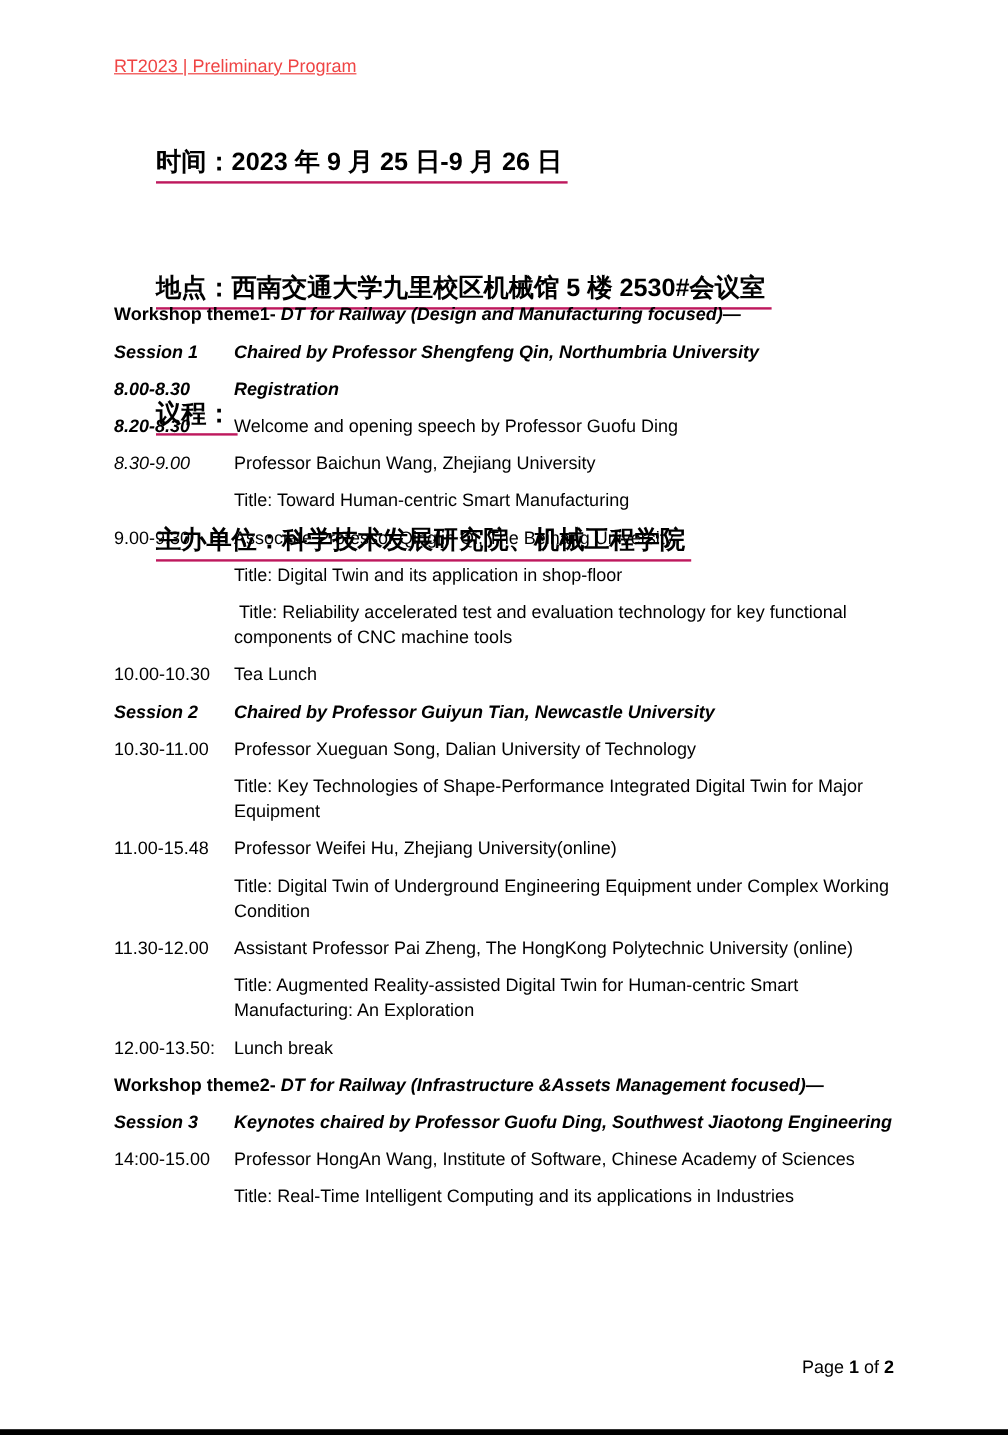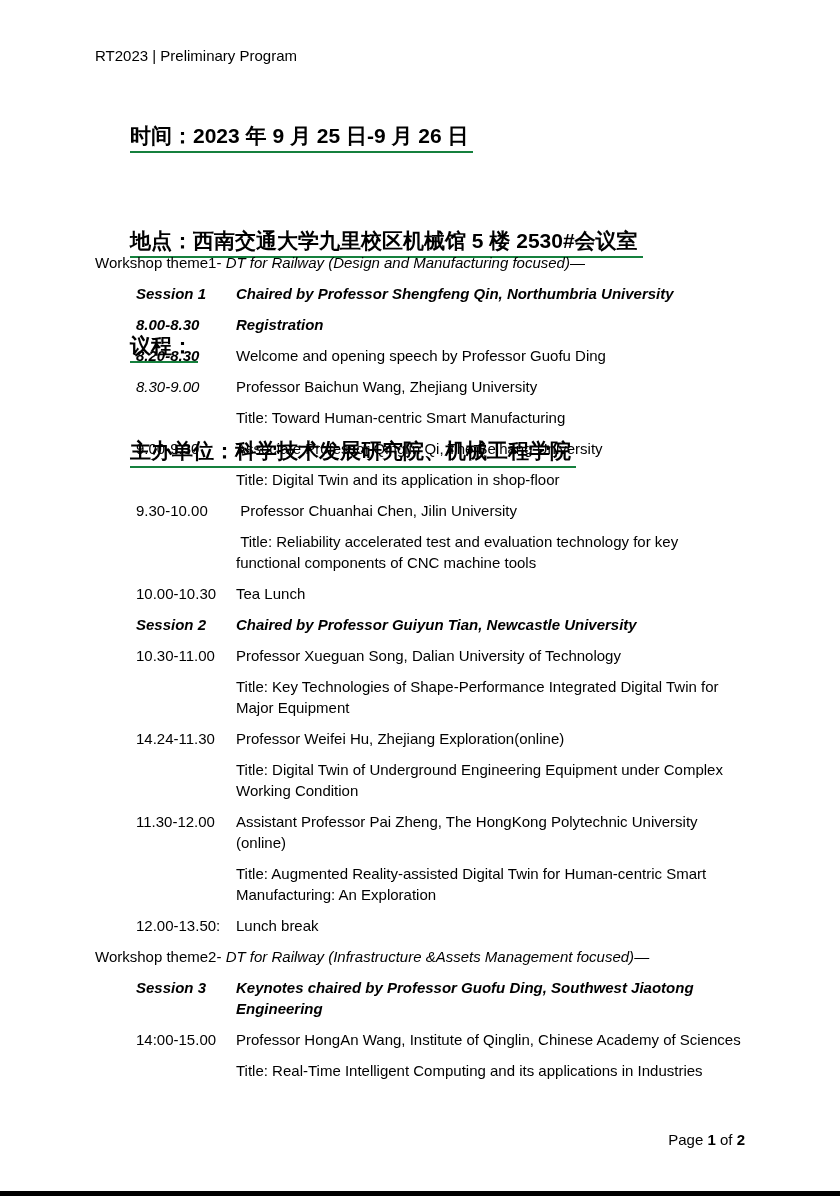--- a/index.html
+++ b/index.html
@@ -13,62 +13,62 @@
     font-family: "Liberation Sans", "DejaVu Sans", sans-serif;
     overflow: hidden;
     box-sizing: border-box;
   }
   .doc-header {
     position: absolute;
     top: 47px;
     left: 95px;
     font-size: 15px;
     line-height: 18px;
-    color: #000000;
+    color: #ef4444;
+    text-decoration: underline;
   }
   .info-block {
     position: absolute;
     top: 92px;
     left: 95px;
     right: 95px;
   }
   .info-line {
     margin-bottom: 15px;
     line-height: 29px;
     font-size: 21px;
     font-weight: 700;
     white-space: pre-wrap;
   }
   .info-line .ul {
     display: inline-block;
-    border-bottom: 2px solid #15803d;
+    border-bottom: 2px solid #be185d;
     padding-bottom: 1px;
     padding-right: 5px;
   }
   .agenda {
     position: absolute;
     top: 252px;
     left: 95px;
     width: 650px;
   }
   .theme-line {
     font-size: 15px;
-    font-weight: 400;
+    font-weight: 700;
     line-height: 21px;
     margin-bottom: 10px;
     white-space: pre-wrap;
   }
   .theme-line .theme-italic { font-style: italic; }
   .row {
     display: flex;
-    align-items: flex-start;
+    align-items: center;
     margin-bottom: 10px;
     font-size: 15px;
     line-height: 21px;
-    margin-left: 41px;
   }
   .cell-time {
     flex: 0 0 100px;
     white-space: pre-wrap;
   }
   .cell-text {
     flex: 1 1 auto;
     max-width: 550px;
     white-space: pre-wrap;
   }
@@ -139,46 +139,42 @@
       </div>
       <div class="row">
         <span class="cell-time st-n">9.00-9.30</span>
         <span class="cell-text st-n">Associate Professor Qinglin Qi, The Beihang University</span>
       </div>
       <div class="row">
         <span class="cell-time st-n"></span>
         <span class="cell-text st-n">Title: Digital Twin and its application in shop-floor</span>
       </div>
       <div class="row">
-        <span class="cell-time st-n">9.30-10.00</span>
-        <span class="cell-text st-n"> Professor Chuanhai Chen, Jilin University</span>
-      </div>
-      <div class="row">
         <span class="cell-time st-n"></span>
         <span class="cell-text st-n"> Title: Reliability accelerated test and evaluation technology for key functional components of CNC machine tools</span>
       </div>
       <div class="row">
         <span class="cell-time st-n">10.00-10.30</span>
         <span class="cell-text st-n">Tea Lunch</span>
       </div>
       <div class="row">
         <span class="cell-time st-bi">Session 2</span>
         <span class="cell-text st-bi">Chaired by Professor Guiyun Tian, Newcastle University</span>
       </div>
       <div class="row">
         <span class="cell-time st-n">10.30-11.00</span>
         <span class="cell-text st-n">Professor Xueguan Song, Dalian University of Technology</span>
       </div>
       <div class="row">
         <span class="cell-time st-n"></span>
         <span class="cell-text st-n">Title: Key Technologies of Shape-Performance Integrated Digital Twin for Major Equipment</span>
       </div>
       <div class="row">
-        <span class="cell-time st-n">14.24-11.30</span>
-        <span class="cell-text st-n">Professor Weifei Hu, Zhejiang Exploration(online)</span>
+        <span class="cell-time st-n">11.00-15.48</span>
+        <span class="cell-text st-n">Professor Weifei Hu, Zhejiang University(online)</span>
       </div>
       <div class="row">
         <span class="cell-time st-n"></span>
         <span class="cell-text st-n">Title: Digital Twin of Underground Engineering Equipment under Complex Working Condition</span>
       </div>
       <div class="row">
         <span class="cell-time st-n">11.30-12.00</span>
         <span class="cell-text st-n">Assistant Professor Pai Zheng, The HongKong Polytechnic University (online)</span>
       </div>
       <div class="row">
@@ -189,21 +185,21 @@
         <span class="cell-time st-n">12.00-13.50:</span>
         <span class="cell-text st-n">Lunch break</span>
       </div>
       <div class="theme-line"><span class="theme-prefix">Workshop theme2- </span><span class="theme-italic">DT for Railway (Infrastructure &amp;Assets Management focused)</span><span class="theme-suffix">—</span></div>
       <div class="row">
         <span class="cell-time st-bi">Session 3</span>
         <span class="cell-text st-bi">Keynotes chaired by Professor Guofu Ding, Southwest Jiaotong Engineering</span>
       </div>
       <div class="row">
         <span class="cell-time st-n">14:00-15.00</span>
-        <span class="cell-text st-n">Professor HongAn Wang, Institute of Qinglin, Chinese Academy of Sciences</span>
+        <span class="cell-text st-n">Professor HongAn Wang, Institute of Software, Chinese Academy of Sciences</span>
       </div>
       <div class="row">
         <span class="cell-time st-n"></span>
         <span class="cell-text st-n">Title: Real-Time Intelligent Computing and its applications in Industries</span>
       </div>
     </div>
 
   <div class="doc-footer">
     <span>Page </span><span class="pg-bold">1</span><span> of </span><span class="pg-bold">2</span>
   </div>

